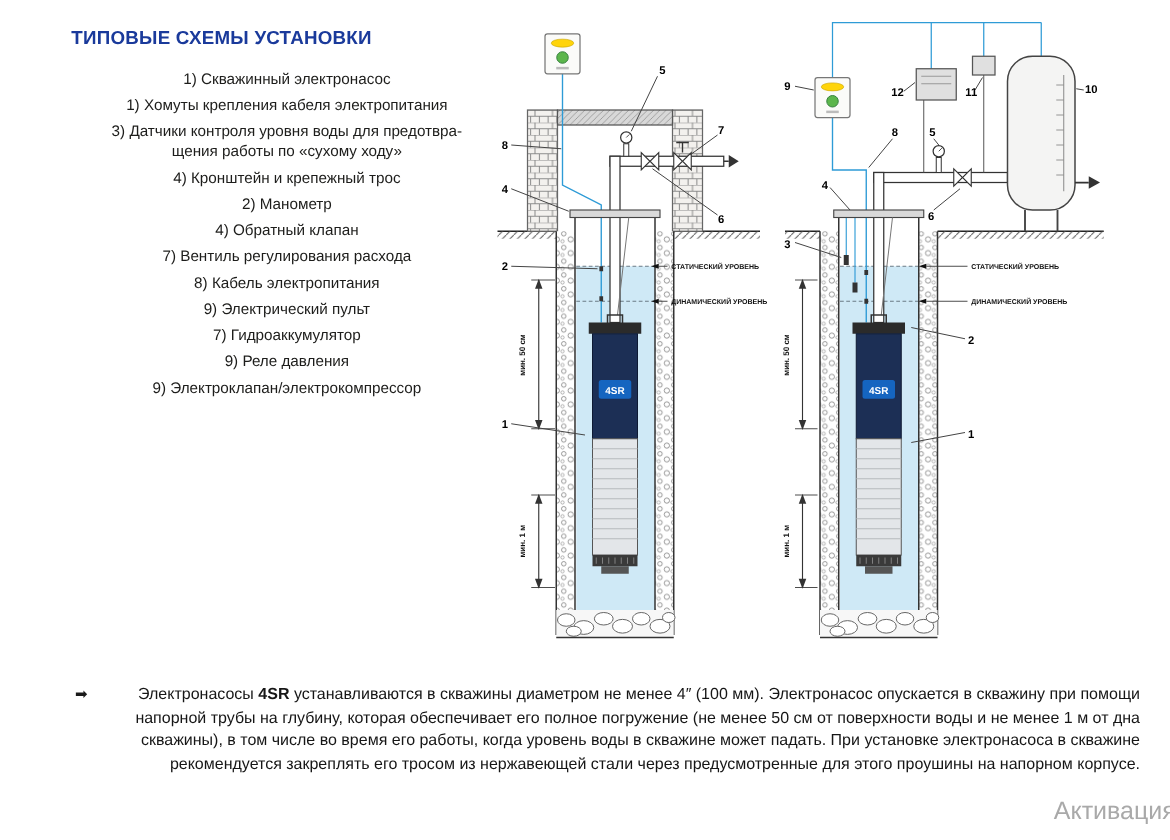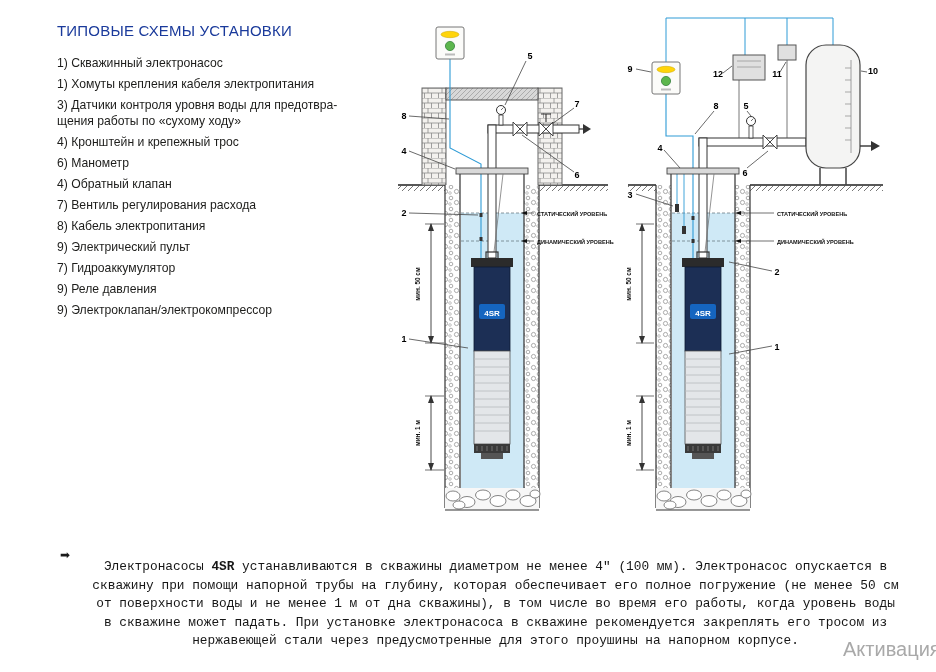--- a/index.html
+++ b/index.html
@@ -2,55 +2,55 @@
 <html><head>
 <meta charset="utf-8">
 <style>
   html,body{margin:0;padding:0;background:#fff;}
   .page{
     position:relative;width:936px;height:672px;background:#ffffff;overflow:hidden;
     font-family:"Liberation Sans", sans-serif;
   }
   .title{
     position:absolute;left:57px;top:22px;margin:0;
-    font-size:15px;font-weight:normal;color:#1a3a9b;letter-spacing:.2px;
-  }
-  .legend{position:absolute;left:57px;top:55px;width:345px;}
+    font-size:15px;font-weight:bold;color:#1a3a9b;letter-spacing:.2px;
+  }
+  .legend{position:absolute;left:57px;top:55px;width:345px;text-align:center;}
   .legend-item{
     font-size:12.2px;line-height:16px;color:#1d1d1b;margin:0 0 5px 0;
     white-space:pre-line;
   }
   .note{
     position:absolute;left:60px;top:546px;width:852px;
     display:flex;gap:9px;align-items:flex-start;
   }
   .note .bullet{font-size:12px;line-height:18px;color:#1a1a1a;flex:0 0 auto;}
   .note-text{
-    margin:12px;font-size:12.8px;line-height:18.5px;color:#161616;text-align:center;font-family:Liberation Mono, monospace;
+    margin:0;font-size:12.8px;line-height:18.5px;color:#161616;text-align:right;
   }
   .watermark{
     position:absolute;left:843px;top:638px;font-size:20px;color:#a9a9a9;white-space:nowrap;
   }
   svg.diagram{position:absolute;left:393px;top:8px;}
   svg text{font-family:"Liberation Sans", sans-serif;}
 </style>
 </head>
 <body>
 
 <div class="page">
 
   <h1 class="title">ТИПОВЫЕ СХЕМЫ УСТАНОВКИ</h1>
 
   <div class="legend">
     <div class="legend-item">1) Скважинный электронасос</div>
     <div class="legend-item">1) Хомуты крепления кабеля электропитания</div>
     <div class="legend-item">3) Датчики контроля уровня воды для предотвра-
 щения работы по «сухому ходу»</div>
     <div class="legend-item">4) Кронштейн и крепежный трос</div>
-    <div class="legend-item">6) Манометр</div>
+    <div class="legend-item">2) Манометр</div>
     <div class="legend-item">4) Обратный клапан</div>
     <div class="legend-item">7) Вентиль регулирования расхода</div>
     <div class="legend-item">8) Кабель электропитания</div>
     <div class="legend-item">9) Электрический пульт</div>
     <div class="legend-item">7) Гидроаккумулятор</div>
     <div class="legend-item">9) Реле давления</div>
     <div class="legend-item">9) Электроклапан/электрокомпрессор</div>
   </div>
 
   <svg class="diagram" width="505" height="515" viewBox="0 0 505 515">

